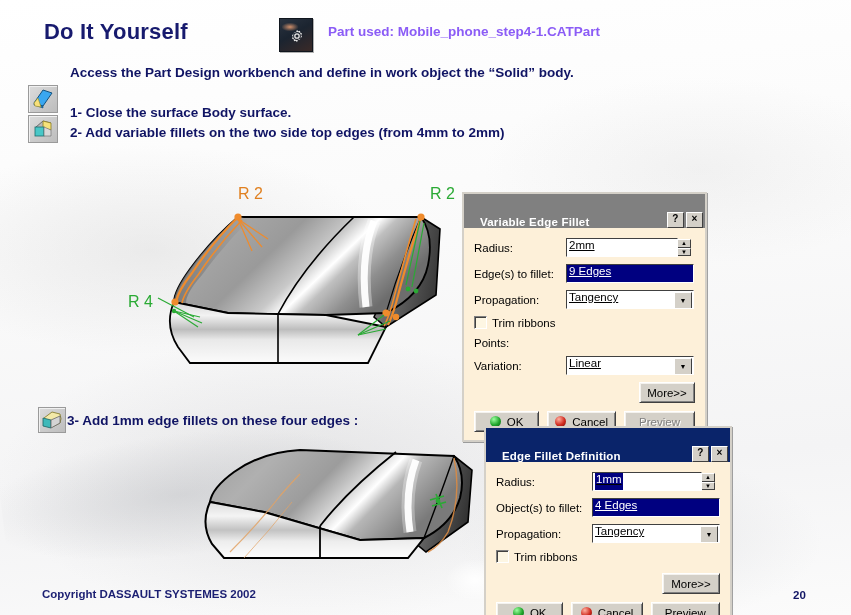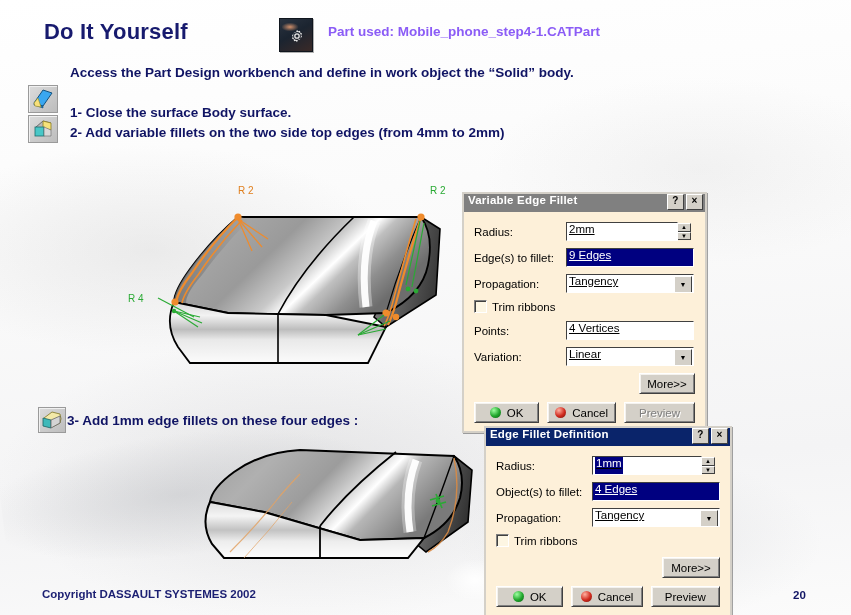--- a/index.html
+++ b/index.html
@@ -119,44 +119,44 @@
   #icon-close-surface { left: 28px; top: 85px; }
   #icon-var-fillet   { left: 28px; top: 115px; }
   #icon-edge-fillet  { left: 38px; top: 407px; width: 26px; height: 24px; }
 
   
   .model { position: absolute; }
   #model-top { left: 128px; top: 195px; width: 340px; height: 190px; }
   #model-bottom { left: 200px; top: 440px; width: 320px; height: 160px; }
   .rlabel {
     position: absolute;
-    font-size: 10px;
+    font-size: 16px;
     white-space: nowrap;
     font-family: "Liberation Sans", sans-serif;
   }
   .rlabel.orange { color: #e08020; }
   .rlabel.green  { color: #2aaa34; }
 
   
   .dialog {
     position: absolute;
     background: #fdf0d9;
     border: 1px solid #000000;
     box-shadow: 1px 1px 0 rgba(0,0,0,0.35);
     font-size: 11.5px;
     color: #000000;
   }
   .dialog-outerframe {
     border: 2px solid #d4d0c8;
   }
   .titlebar {
-    height: 18px;
+    height: 34px;
     display: flex;
-    align-items: flex-start;
-    padding: 0 2px 0 4px;
+    align-items: flex-end;
+    padding: 0 2px 0 16px;
     color: #ffffff;
     font-weight: bold;
     font-size: 11.5px;
     letter-spacing: 0.2px;
   }
   .titlebar.active   { background: #0a246a; }
   .titlebar.inactive { background: #808080; }
   .titlebar .tb-title { flex: 1; }
   .tb-btn {
     width: 15px; height: 14px;
@@ -449,23 +449,20 @@
         </div>
       </div>
 
       <div class="chk-row">
         <span class="chkbox"></span>
         <span class="field-label">Trim ribbons</span>
       </div>
 
       <div class="field-row">
         <span class="field-label" style="width:92px;">Points:</span>
-        <div class="ctl" style="width:122px;">
-          <span>4 Vertices</span>
-        </div>
       </div>
 
       <div class="field-row">
         <span class="field-label" style="width:92px;">Variation:</span>
         <div class="ctl" style="width:122px;">
           <span>Linear</span>
           <div class="combo-arrow">▼</div>
         </div>
       </div>
 

